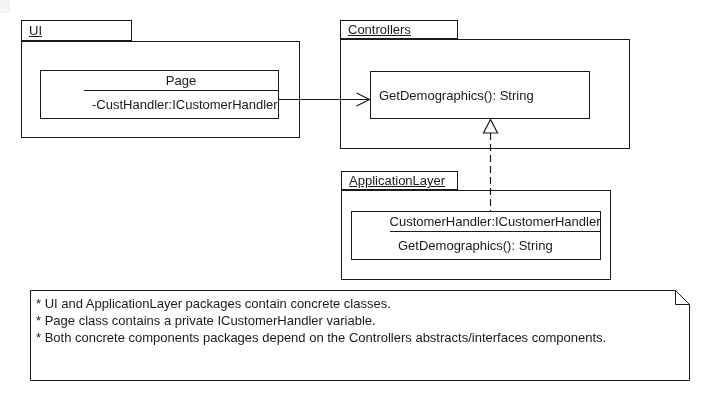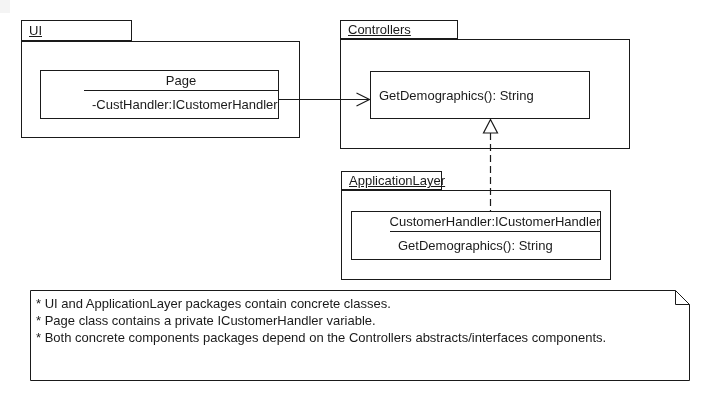--- a/index.html
+++ b/index.html
@@ -52,21 +52,21 @@
   .italic { font-style: italic; }
 
   
   #ui-tab          { left: 21px;  top: 20px;  width: 111px; height: 21px; }
   #ui-body         { left: 21px;  top: 41px;  width: 279px; height: 97px; }
   #page-class      { left: 40px;  top: 70px;  width: 239px; height: 49px; padding-left: 43px; }
   #controllers-tab { left: 340px; top: 20px;  width: 118px; height: 19px; }
   #controllers-body{ left: 340px; top: 39px;  width: 290px; height: 110px; }
   #ich-class       { left: 370px; top: 71px;  width: 220px; height: 48px; }
   #ich-class .cls-title { height: 18px; }
-  #al-tab          { left: 341px; top: 171px; width: 101px; height: 19px; }
+  #al-tab          { left: 341px; top: 171px; width: 117px; height: 19px; }
   #al-body         { left: 341px; top: 190px; width: 270px; height: 90px; }
   #ch-class        { left: 351px; top: 211px; width: 250px; height: 49px; padding-left: 38px; }
 
   .overlay {
     position: absolute;
     left: 0; top: 0;
     width: 710px; height: 400px;
     z-index: 4;
     pointer-events: none;
   }

